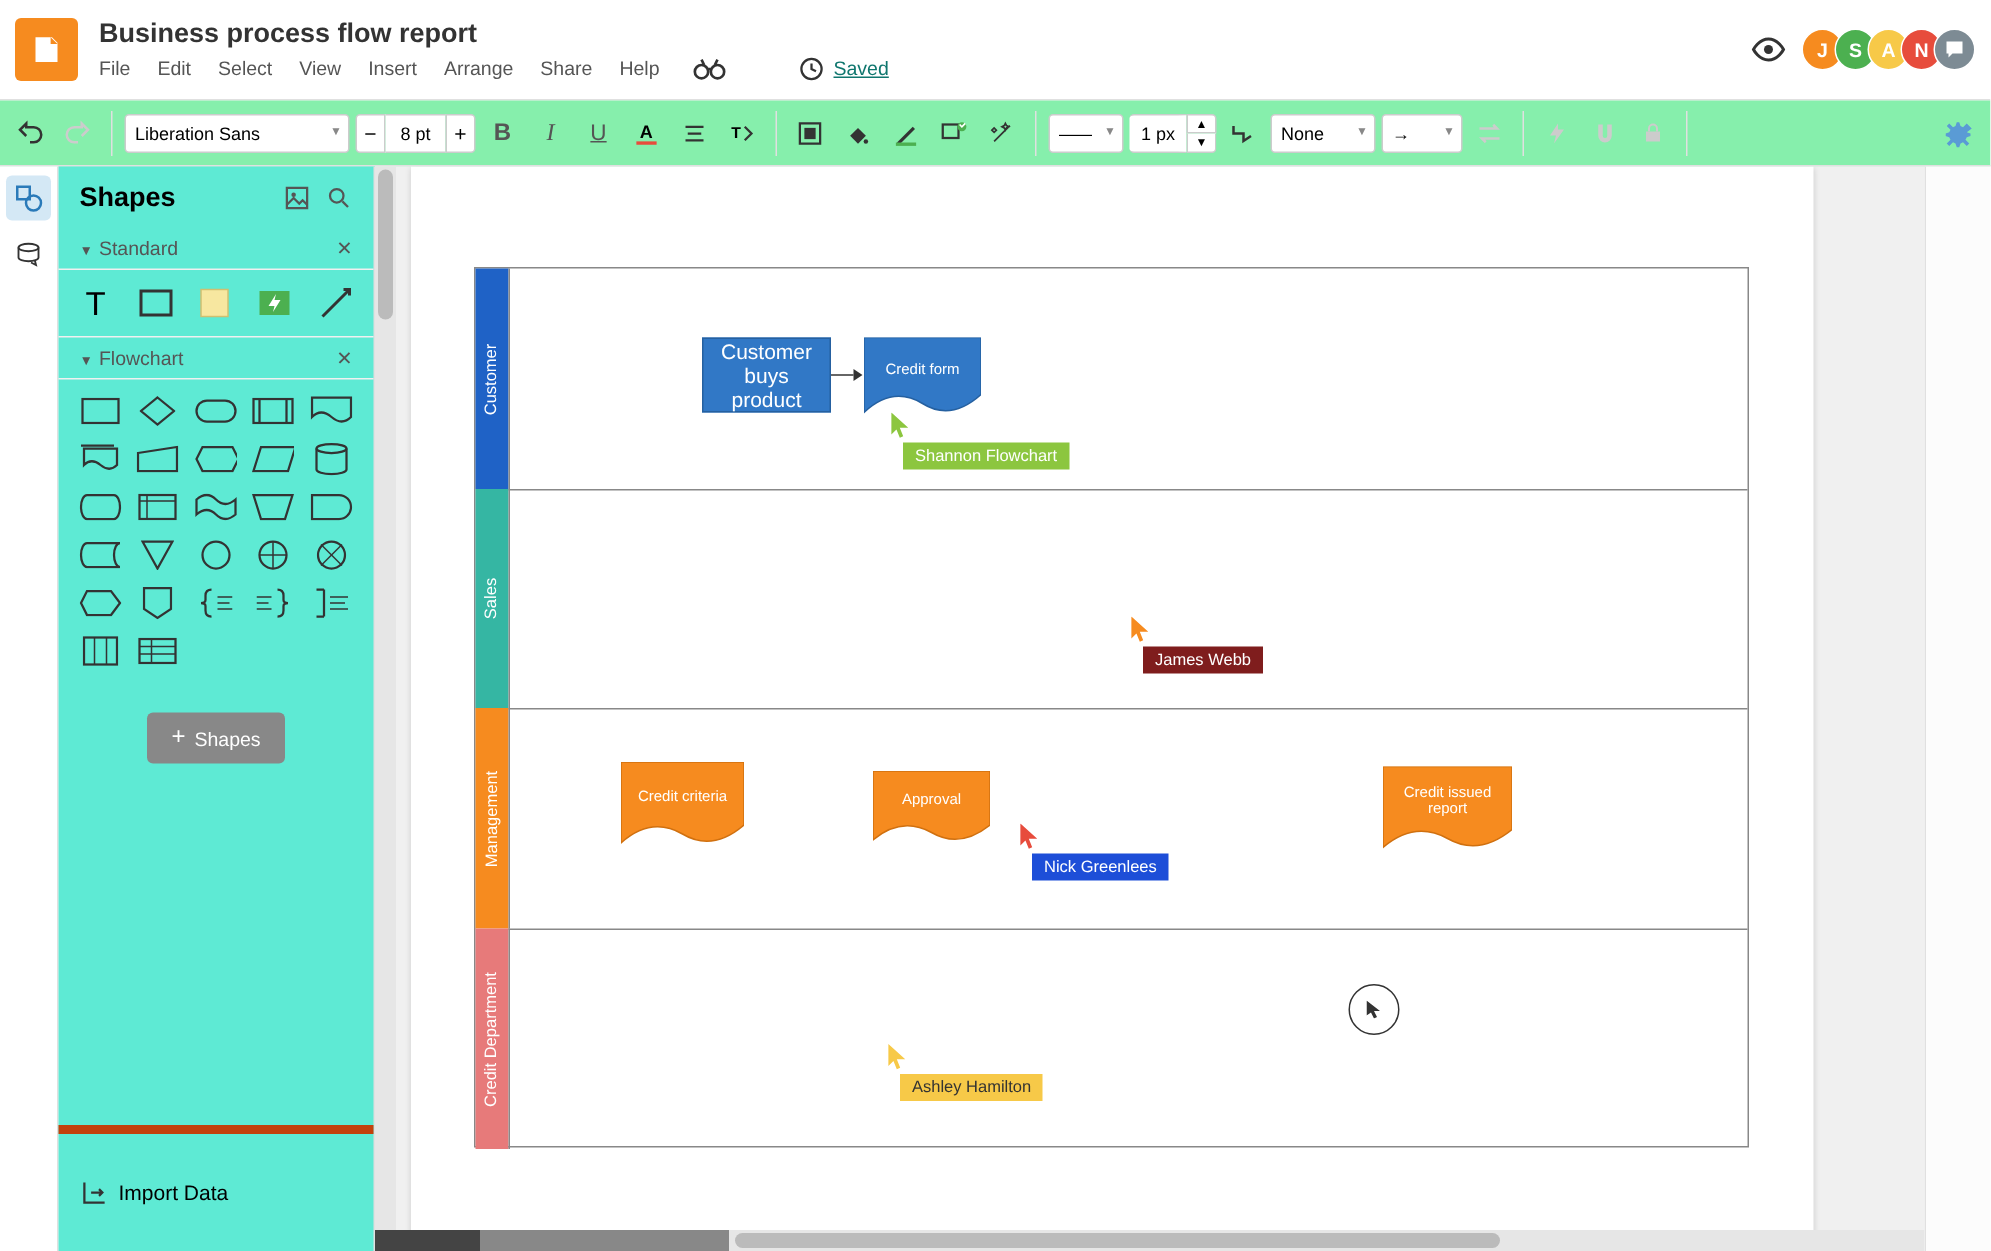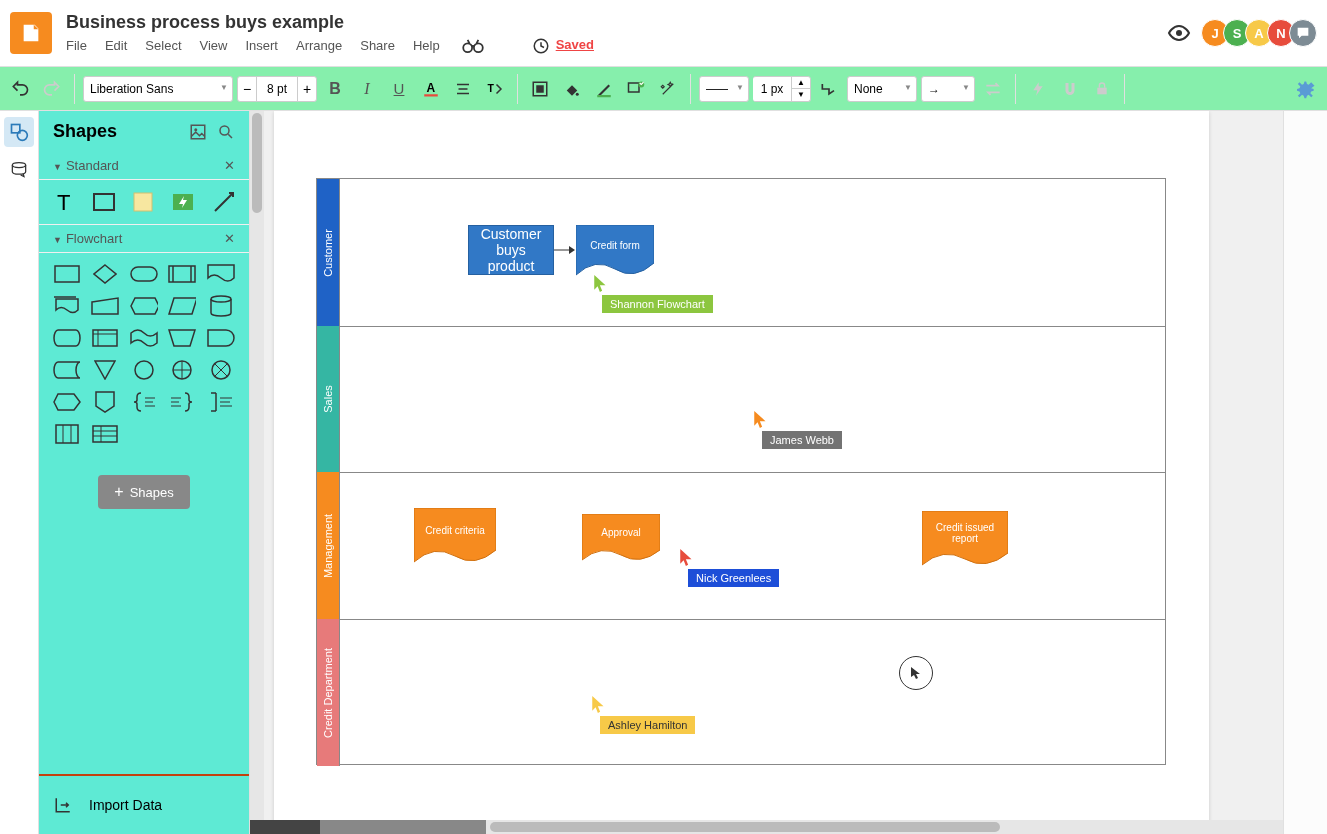--- a/index.html
+++ b/index.html
@@ -5,21 +5,21 @@
 * { box-sizing: border-box; margin: 0; padding: 0; font-family: Arial, Helvetica, sans-serif; }
 body { width: 1327px; height: 834px; overflow: hidden; background: #fff; position: relative; }
 .header { height: 67px; border-bottom: 1px solid #e0e0e0; display: flex; align-items: center; padding: 0 10px; }
 .logo { width: 42px; height: 42px; background: #f68b1f; border-radius: 4px; display: flex; align-items: center; justify-content: center; margin-right: 14px; }
 .logo svg { width: 22px; height: 22px; }
 .title-area { flex: 1; }
 .doc-title { font-size: 18px; font-weight: 700; color: #333; }
 .menu-row { display: flex; gap: 18px; margin-top: 4px; align-items: center; }
 .menu-item { font-size: 13px; color: #555; cursor: pointer; }
 .binoc { margin-left: 4px; }
-.saved { display: flex; align-items: flex-start; gap: 6px; margin-left: 30px; font-size: 13px; color: #ef4444; text-decoration: underline; font-weight: bold; }
+.saved { display: flex; align-items: center; gap: 6px; margin-left: 30px; font-size: 13px; color: #0f766e; text-decoration: underline; }
 .header-right { display: flex; align-items: center; gap: 10px; }
 .eye-icon { width: 24px; height: 24px; }
 .avatars { display: flex; }
 .avatar { width: 28px; height: 28px; border-radius: 50%; color: #fff; display: flex; align-items: center; justify-content: center; font-size: 13px; font-weight: 700; margin-left: -6px; border: 1px solid #fff; }
 .avatar:first-child { margin-left: 0; }
 .comment-bubble { width: 28px; height: 28px; border-radius: 50%; background: #7d8b94; display: flex; align-items: center; justify-content: center; margin-left: -6px; border: 1px solid #fff; }
 
 .toolbar { height: 44px; border-bottom: 1px solid #e0e0e0; display: flex; align-items: center; padding: 0 6px; gap: 4px; background: #86efac; }
 .tb-sep { width: 1px; height: 30px; background: #e0e0e0; margin: 0 4px; }
 .tb-btn { width: 28px; height: 28px; display: flex; align-items: center; justify-content: center; cursor: pointer; color: #555; border-radius: 3px; }
@@ -43,21 +43,21 @@
 .sidebar-head { display: flex; align-items: center; justify-content: space-between; padding: 10px 14px; }
 .sidebar-title { font-size: 18px; font-weight: 700; }
 .sidebar-head-icons { display: flex; gap: 10px; }
 .lib-header { display: flex; align-items: center; justify-content: space-between; padding: 6px 14px; font-size: 13px; color: #555; border-bottom: 1px solid #f0f0f0; cursor: pointer; }
 .lib-header .tri { font-size: 9px; margin-right: 4px; }
 .lib-content { padding: 10px 14px; border-bottom: 1px solid #f0f0f0; }
 .std-row { display: flex; gap: 14px; align-items: center; }
 .shape-grid { display: grid; grid-template-columns: repeat(5, 1fr); gap: 10px 10px; padding: 10px 14px; }
 .shape-cell { width: 28px; height: 22px; display: flex; align-items: center; justify-content: center; }
 .shapes-btn { margin: 20px auto; background: #888; color: #fff; border: none; border-radius: 4px; padding: 8px 16px; font-size: 13px; display: flex; align-items: center; gap: 6px; cursor: pointer; }
-.import-row { border-top: 2px solid #c2410c; padding: 20px 14px; display: flex; align-items: center; gap: 16px; font-size: 14px; cursor: pointer; margin-top: auto; }
+.import-row { border-top: 6px solid #c2410c; padding: 30px 14px; display: flex; align-items: center; gap: 6px; font-size: 14px; cursor: pointer; margin-top: auto; }
 
 .canvas-area { flex: 1; background: #f0f0f0; position: relative; overflow: hidden; }
 .canvas-inner { position: absolute; left: 24px; top: 0; width: 935px; height: 810px; background: #fff; box-shadow: 0 1px 4px rgba(0,0,0,0.15); }
 .vscroll { position: absolute; left: 0; top: 0; width: 14px; height: 100%; background: #e6e6e6; }
 .vscroll-thumb { position: absolute; left: 2px; top: 2px; width: 10px; height: 100px; background: #bbb; border-radius: 5px; }
 .hscroll { position: absolute; left: 0; bottom: 0; right: 0; height: 14px; background: #e6e6e6; }
 .hscroll-thumb { position: absolute; top: 2px; height: 10px; background: #bbb; border-radius: 5px; }
 
 .swimlane-container { position: absolute; left: 42px; top: 67px; width: 850px; height: 587px; border: 1px solid #888; background: #fff; }
 .lane { position: absolute; left: 0; right: 0; display: flex; }
@@ -82,21 +82,21 @@
 </head>
 <body>
 
 <div class="header">
   <div class="logo">
     <svg viewBox="0 0 24 24">
         <path fill="#fff" d="M4 3h12l4 4v14H4z M15 3v5h5"></path>
       </svg>
   </div>
   <div class="title-area">
-    <div class="doc-title">Business process buys example</div>
+    <div class="doc-title">Business process flow report</div>
     <div class="menu-row">
       <span class="menu-item">File</span>
       <span class="menu-item">Edit</span>
       <span class="menu-item">Select</span>
       <span class="menu-item">View</span>
       <span class="menu-item">Insert</span>
       <span class="menu-item">Arrange</span>
       <span class="menu-item">Share</span>
       <span class="menu-item">Help</span>
       <span class="binoc">
@@ -579,21 +579,21 @@
       <div class="cursor-tag" style="left:320px;top:164px">
         <svg class="cursor-ptr" viewBox="0 0 12 16">
             <path d="M0 0l0 13 3-3 2 5 2-1-2-5 5 0z" fill="#8cc63f"></path>
           </svg>
         <div class="cursor-label" style="background:#8cc63f">Shannon Flowchart</div>
       </div>
       <div class="cursor-tag" style="left:480px;top:300px">
         <svg class="cursor-ptr" viewBox="0 0 12 16">
             <path d="M0 0l0 13 3-3 2 5 2-1-2-5 5 0z" fill="#f68b1f"></path>
           </svg>
-        <div class="cursor-label" style="background:#737373">James Webb</div>
+        <div class="cursor-label" style="background:#7f1d1d">James Webb</div>
       </div>
       <div class="cursor-tag" style="left:406px;top:438px">
         <svg class="cursor-ptr" viewBox="0 0 12 16">
             <path d="M0 0l0 13 3-3 2 5 2-1-2-5 5 0z" fill="#e74c3c"></path>
           </svg>
         <div class="cursor-label" style="background:#1d4ed8">Nick Greenlees</div>
       </div>
       <div class="cursor-tag" style="left:318px;top:585px">
         <svg class="cursor-ptr" viewBox="0 0 12 16">
             <path d="M0 0l0 13 3-3 2 5 2-1-2-5 5 0z" fill="#f7c948"></path>

